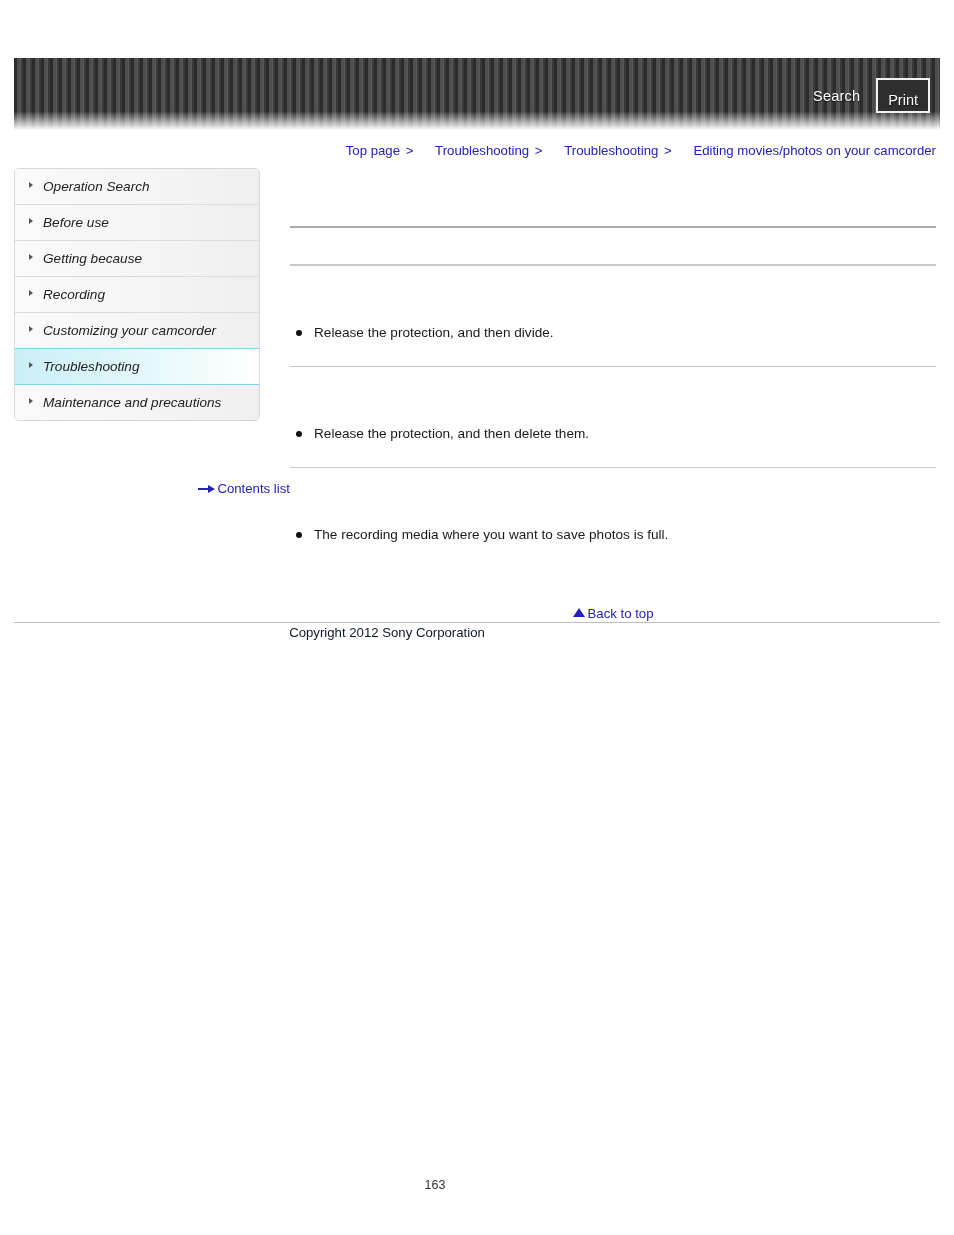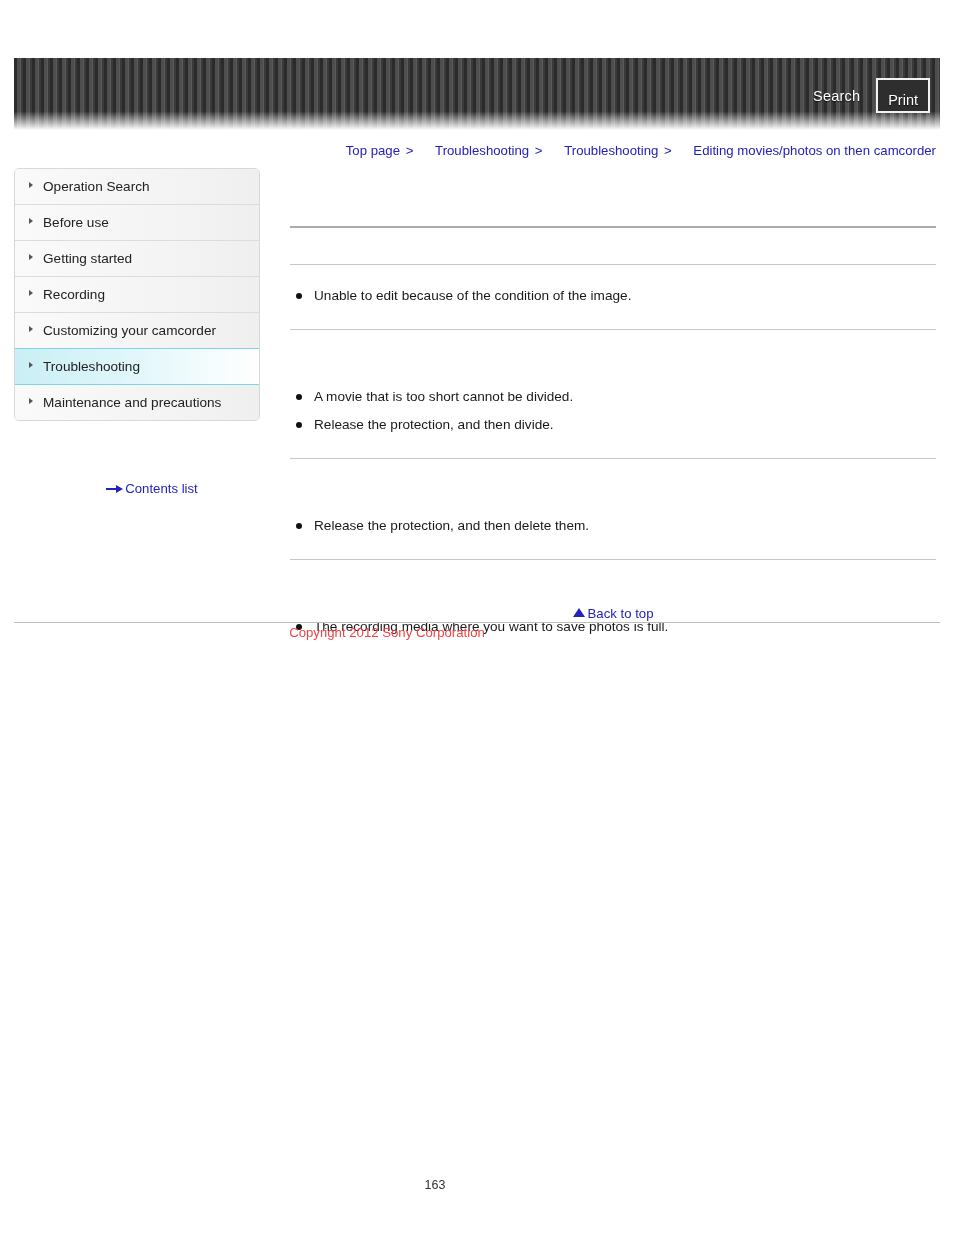--- a/index.html
+++ b/index.html
@@ -87,20 +87,21 @@
   }
   .nav-item {
     position: relative;
     padding: 9px 26px 9px 28px;
     font-size: 13.6px;
     color: #222222;
     line-height: 17px;
     border-bottom: 1px solid #dcdcdc;
     cursor: pointer;
     background: linear-gradient(to right, #fafafa 0%, #f4f4f4 60%, #efefef 100%);
+    font-style: italic;
   }
   .nav-item:last-child { border-bottom: none; }
   .nav-item .tri {
     position: absolute;
     left: 14px;
     top: 13px;
     width: 0; height: 0;
     border-left: 4px solid #555555;
     border-top: 3.5px solid transparent;
     border-bottom: 3.5px solid transparent;
@@ -111,21 +112,21 @@
     border-bottom: 1px solid #7fd3e2;
     margin-top: -1px;
   }
 
   
   #contents-list-row {
     position: absolute;
     left: 14px;
     top: 480px;
     width: 276px;
-    text-align: center;
+    text-align: right;
     font-size: 13.2px;
     white-space: nowrap;
   }
   #contents-list-link {
     color: #2222bb;
     cursor: pointer;
     vertical-align: middle;
   }
   .arrow-icon {
     display: inline-block;
@@ -239,21 +240,21 @@
     border-top: 1px solid #bdbdbd;
     margin: 0;
   }
   #copyright {
     position: absolute;
     left: 0;
     top: 625px;
     width: 774px;
     text-align: center;
     font-size: 13.2px;
-    color: #ef4444;
+    color: #0f172a;
   }
   #page-number {
     position: absolute;
     left: 0;
     top: 1178px;
     width: 870px;
     text-align: center;
     font-size: 12.5px;
     color: #333333;
   }
@@ -268,35 +269,35 @@
   </div>
 </div>
 
 <div id="breadcrumb">
   <span class="crumb">Top page</span>
   <span class="sep">&gt;</span>
   <span class="crumb">Troubleshooting</span>
   <span class="sep">&gt;</span>
   <span class="crumb">Troubleshooting</span>
   <span class="sep">&gt;</span>
-  <span class="crumb">Editing movies/photos on then camcorder</span>
+  <span class="crumb">Editing movies/photos on your camcorder</span>
 </div>
 
 <nav id="sidebar">
   <div class="nav-item">
     <span class="tri"></span>
     <span>Operation Search</span>
   </div>
   <div class="nav-item">
     <span class="tri"></span>
     <span>Before use</span>
   </div>
   <div class="nav-item">
     <span class="tri"></span>
-    <span>Getting started</span>
+    <span>Getting because</span>
   </div>
   <div class="nav-item">
     <span class="tri"></span>
     <span>Recording</span>
   </div>
   <div class="nav-item">
     <span class="tri"></span>
     <span>Customizing your camcorder</span>
   </div>
   <div class="nav-item active">
@@ -314,33 +315,27 @@
 </div>
 
 <main id="content">
 
   <div class="section-heading"></div>
   <hr class="rule-strong">
 
   <section class="section">
     <div class="section-heading"></div>
     <hr class="rule-light">
-    <div class="answer-block">
-      <ul class="bullet-list">
-        <li>Unable to edit because of the condition of the image.</li>
-      </ul>
-    </div>
   </section>
 
   <section class="section">
     <hr class="rule-light">
     <div class="section-heading"></div>
     <div class="answer-block">
       <ul class="bullet-list">
-        <li>A movie that is too short cannot be divided.</li>
         <li>Release the protection, and then divide.</li>
       </ul>
     </div>
   </section>
 
   <section class="section">
     <hr class="rule-light">
     <div class="section-heading"></div>
     <div class="answer-block">
       <ul class="bullet-list">

